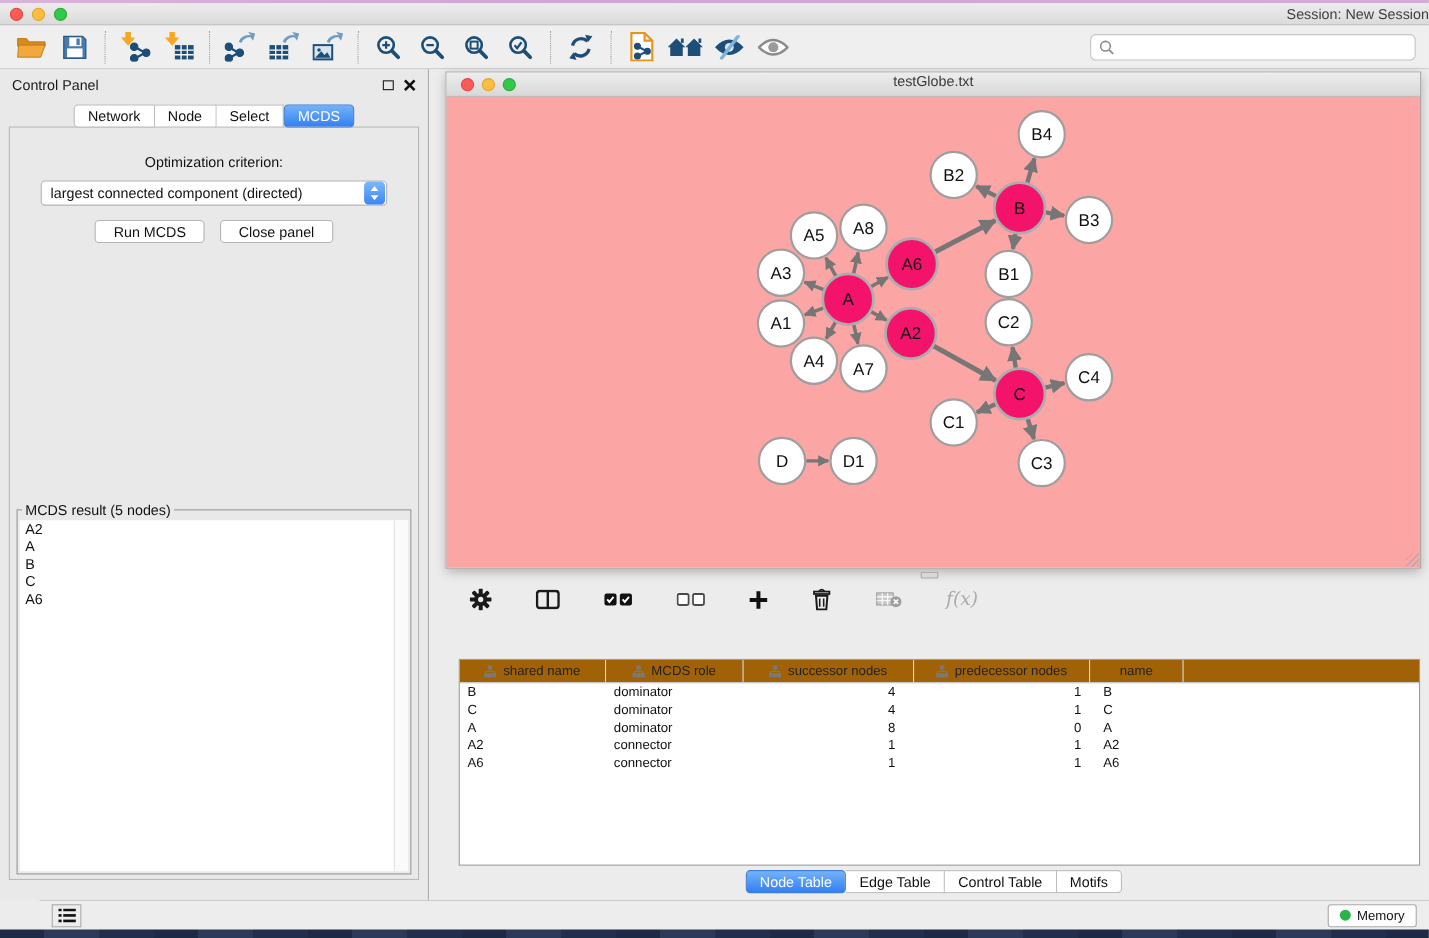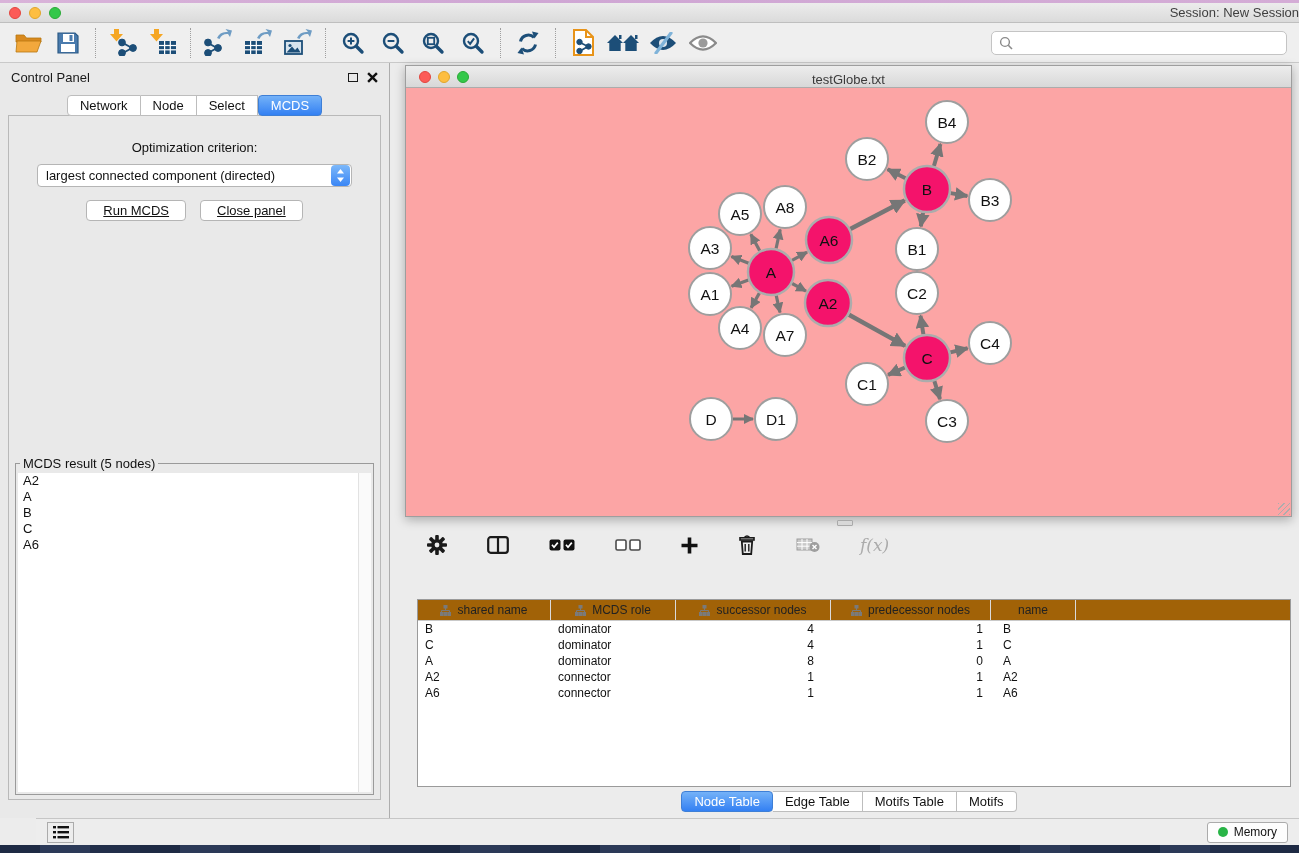--- a/index.html
+++ b/index.html
@@ -60,37 +60,37 @@
   .dropdown {
     width:315px; height:23px; margin:9px auto 0; background:#fff; border:1px solid #B5B5B5;
     border-radius:4px; display:flex; align-items:center;
   }
   .dropdown .val { flex:1; font-size:13px; padding-left:8px; color:#111; white-space:nowrap; }
   .spinner {
     width:19px; height:21px; margin:0 1px 0 0; border-radius:4px;
     background:linear-gradient(#7CB8FA,#3A86F5); display:flex; align-items:center; justify-content:center;
   }
   .btn-row { display:flex; justify-content:center; gap:14px; margin-top:13px; }
-  .pbtn { background:#fff; border:1px solid #B5B5B5; border-radius:4px; font-size:13px; height:21px; padding:0 16px; color:#111;text-decoration:underline; }
+  .pbtn { background:#fff; border:1px solid #B5B5B5; border-radius:4px; font-size:13px; height:21px; padding:0 16px; color:#111; }
   .result-box {
     position:absolute; left:6px; right:6px; top:340px; bottom:4px;
     border:1px solid #9A9A9A; padding:0; margin:0; background:#E9E9E9;
   }
   .result-box legend { font-size:13px; margin-left:4px; padding:0 3px; color:#111; }
   .result-inner { position:absolute; left:2px; right:2px; top:2px; bottom:2px; background:#fff; }
   .result-item { font-size:13px; height:16px; line-height:16px; padding:0 5px; color:#111; }
   .scroll-track { position:absolute; top:0; right:0; bottom:0; width:13px; background:#FAFAFA; border-left:1px solid #E2E2E2; }
   
   .workspace { flex:1; position:relative; background:#ECECEC; }
   .network-window {
     position:absolute; left:15px; right:7px; top:2px; height:452px; background:#fff;
     border:1px solid #9E9E9E; box-shadow:0 3px 10px rgba(0,0,0,0.28);
   }
   .net-titlebar { height:22px; background:linear-gradient(#EDEDED,#D8D8D8); border-bottom:1px solid #ACACAC;
-    position:relative; display:flex; align-items:flex-end; }
+    position:relative; display:flex; align-items:flex-start; }
   .net-lights { position:absolute; left:13px; top:5px; display:flex; gap:7px; }
   .net-title { width:100%; text-align:center; font-size:13px; color:#3A3A3A; }
   .net-canvas { position:absolute; top:22px; bottom:0; left:0; right:0; background:#fca5a5; }
   #graph-svg { width:100%; height:100%; display:block; }
   .resize-grip { position:absolute; right:1px; bottom:1px; width:12px; height:12px;
     background:repeating-linear-gradient(135deg,#ADADAD 0 1px,transparent 1px 4px); }
   .h-splitter { position:absolute; top:456px; left:0; right:0; height:8px; }
   .grip { margin:1px auto 0; width:16px; height:6px; background:#D8D8D8; border:1px solid #A9A9A9; border-radius:1px; }
   
   .table-panel { position:absolute; top:460px; bottom:0; left:15px; right:6px; }
@@ -651,21 +651,21 @@
               <div class="td left" style="width: 125px;">connector</div>
               <div class="td right-succ" style="width: 155px;">1</div>
               <div class="td right-pred" style="width: 160px;">1</div>
               <div class="td name-col" style="width: 85px;">A6</div>
             </div>
           </div>
       </div>
       <div class="tp-tabs" id="tp-tabs">
           <span class="tab active">Node Table</span>
           <span class="tab">Edge Table</span>
-          <span class="tab">Motifs Table</span>
+          <span class="tab">Control Table</span>
           <span class="tab">Motifs</span>
         </div>
     </div>
   </div>
 </div>
 
 <div class="statusbar">
   <button class="list-btn">
     <svg width="16" height="13" viewBox="0 0 16 13">
       <g fill="#111">

